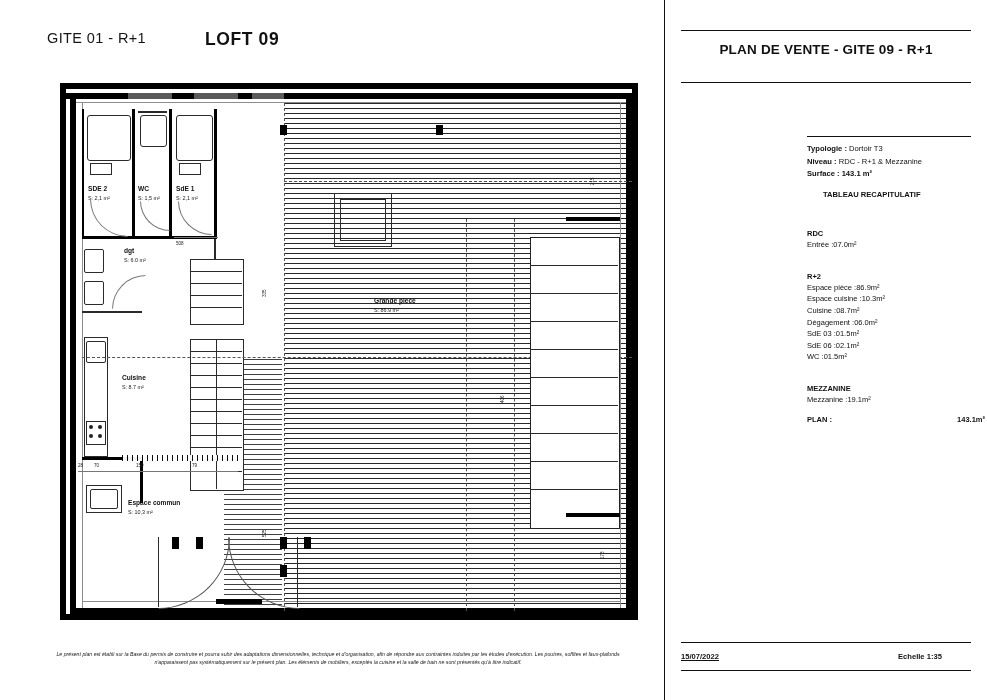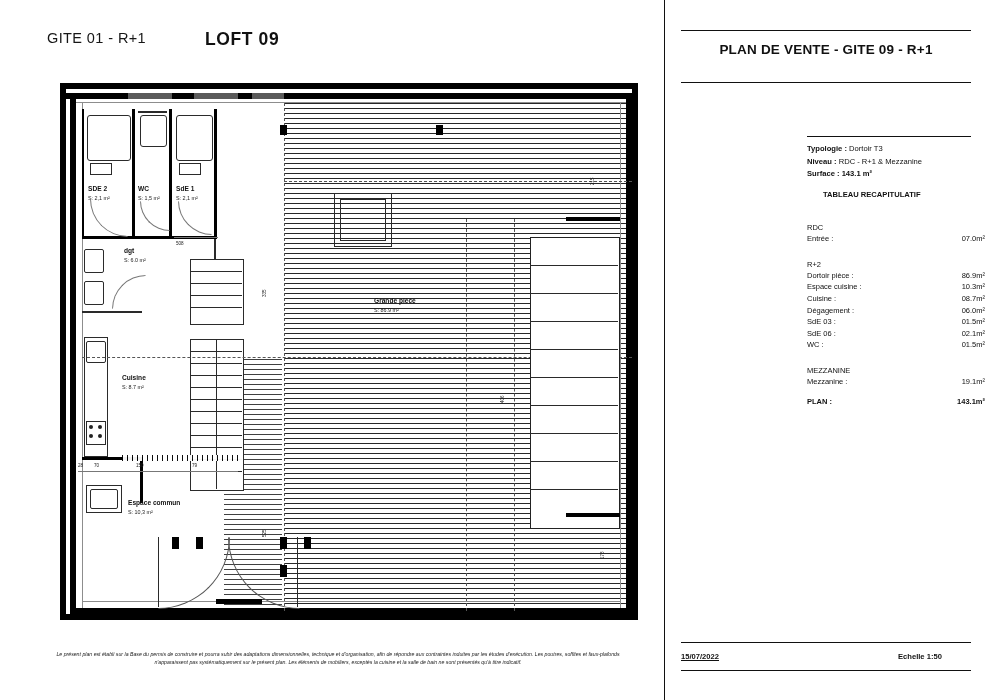--- a/index.html
+++ b/index.html
@@ -208,27 +208,26 @@
     margin-left: 20px;
   }
 
   #recap {
     position: absolute;
     left: 142px; top: 208px;
     width: 178px;
     font-size: 7.5px;
   }
   #recap .section {
-    font-weight: 400;
-    margin-top: 15px;
+    font-weight: 700;
+    margin-top: 21px;
     margin-bottom: 1px;
   }
   #recap .row {
     display: flex;
-    justify-content: space-between;
     line-height: 1.55;
   }
   #recap .row .val { text-align: right; }
   #recap .total {
     display: flex;
     justify-content: space-between;
     font-weight: 700;
     margin-top: 9px;
   }
 
@@ -450,21 +449,21 @@
   <div id="recap">
 
     <div class="section">RDC</div>
     <div class="row">
       <span class="lbl">Entrée :</span>
       <span class="val">07.0m²</span>
     </div>
 
     <div class="section">R+2</div>
     <div class="row">
-      <span class="lbl">Dortoir pièce :</span>
+      <span class="lbl">Espace pièce :</span>
       <span class="val">86.9m²</span>
     </div>
     <div class="row">
       <span class="lbl">Espace cuisine :</span>
       <span class="val">10.3m²</span>
     </div>
     <div class="row">
       <span class="lbl">Cuisine :</span>
       <span class="val">08.7m²</span>
     </div>
@@ -492,15 +491,15 @@
     </div>
 
     <div class="total">
       <span>PLAN :</span>
       <span>143.1m²</span>
     </div>
   </div>
 
   <div class="rule" style="left:16px; top:642px; width:290px;"></div>
   <div id="date-label" style="left:16px;">15/07/2022</div>
-  <div id="scale-label" style="left:233px;">Echelle 1:50</div>
+  <div id="scale-label" style="left:233px;">Echelle 1:35</div>
   <div class="rule" style="left:16px; top:670px; width:290px;"></div>
 </div>
 
 </body></html>

